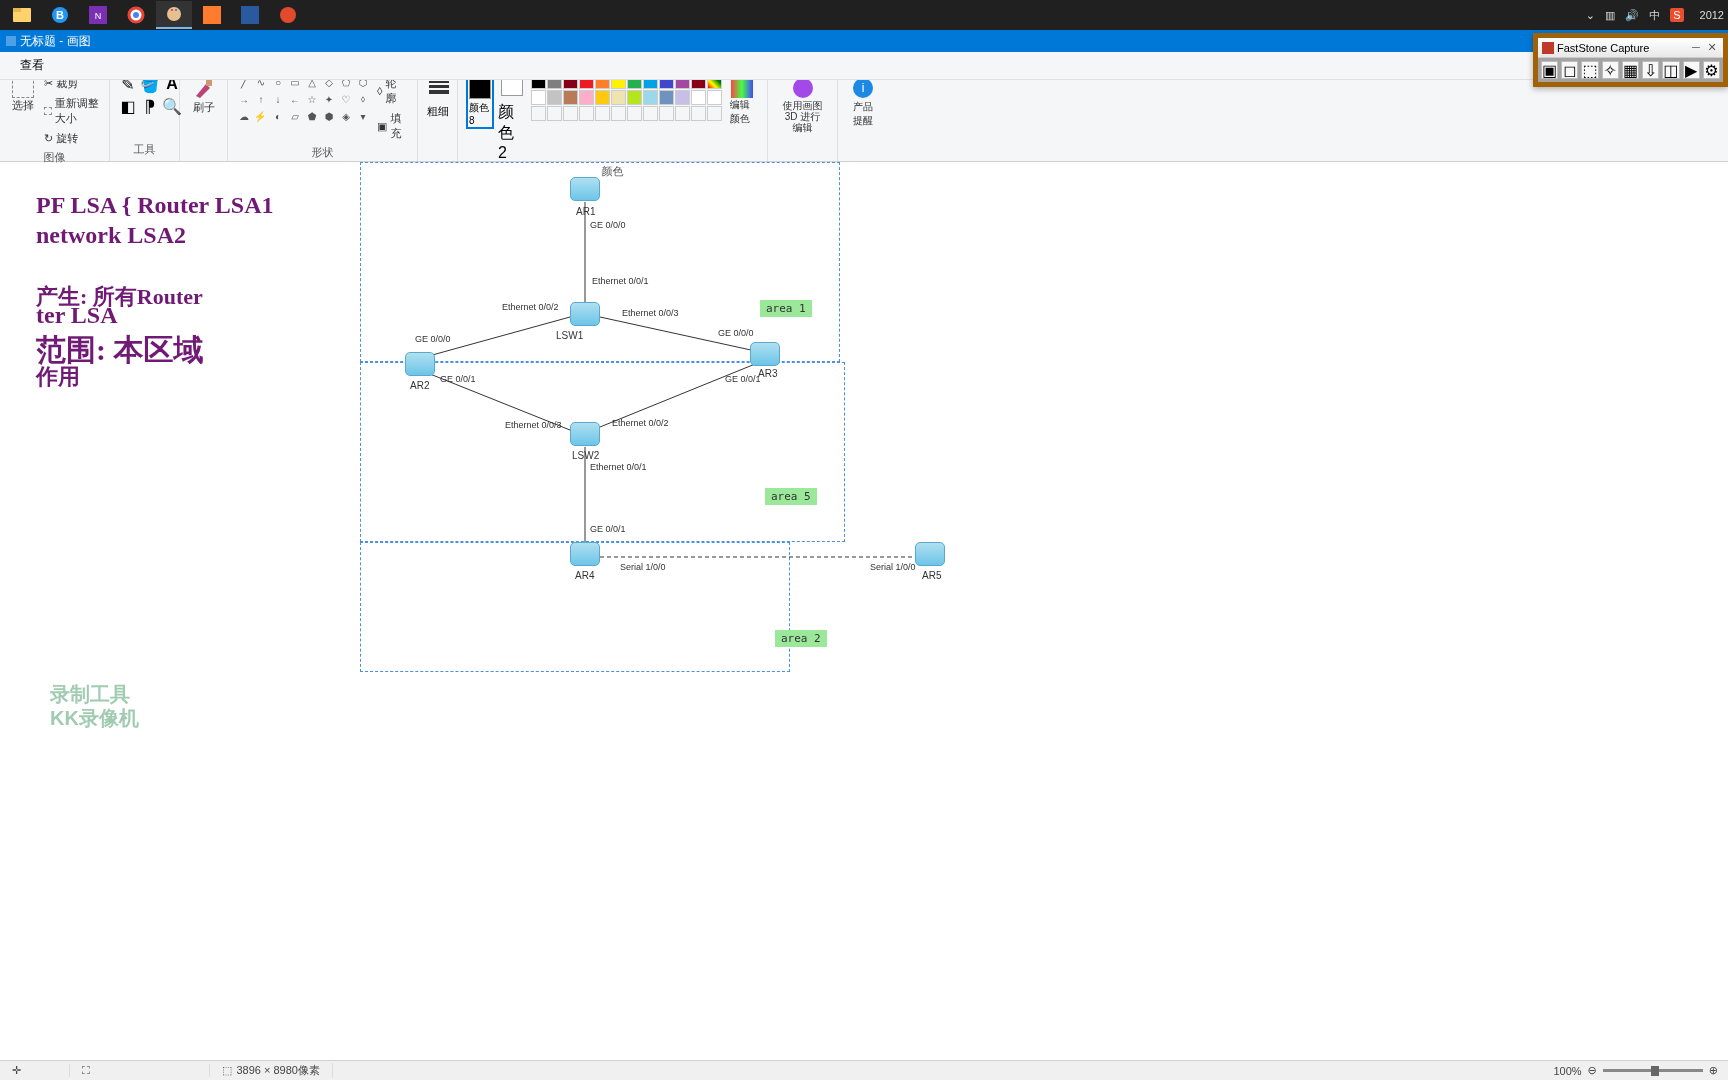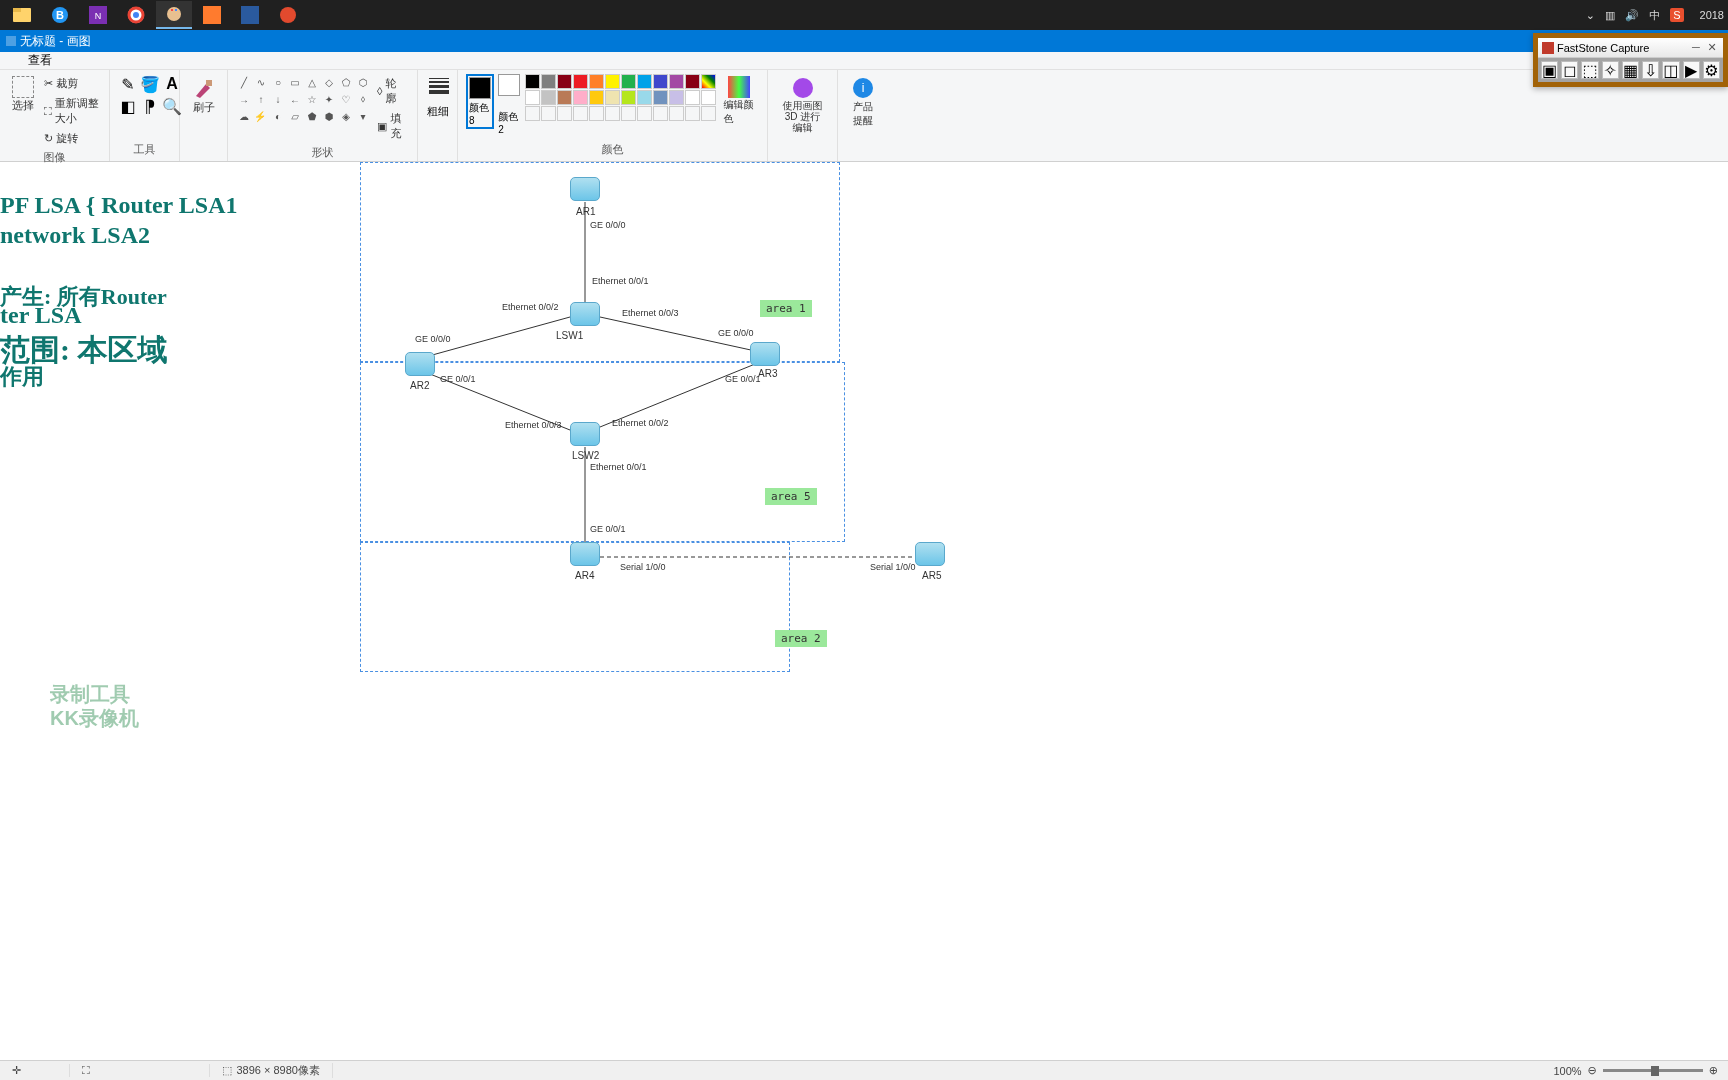--- a/index.html
+++ b/index.html
@@ -7,21 +7,21 @@
 
 .taskbar { position: absolute; top: 0; left: 0; right: 0; height: 30px; background: #202020; display: flex; align-items: center; padding: 0 4px; z-index: 100; }
 .taskbar-app { width: 36px; height: 28px; display: flex; align-items: center; justify-content: center; margin-right: 2px; cursor: pointer; }
 .taskbar-app.active { background: #333; border-bottom: 2px solid #76b9ed; }
 .taskbar-right { margin-left: auto; display: flex; align-items: center; gap: 10px; color: #ddd; font-size: 11px; }
 .taskbar-right span { cursor: default; }
 
 .titlebar { position: absolute; top: 30px; left: 0; right: 0; height: 22px; background: #0078d7; color: #fff; font-size: 12px; display: flex; align-items: center; padding-left: 6px; z-index: 90; }
 .titlebar svg { margin-right: 4px; }
 
-.menubar { position: absolute; top: 52px; left: 0; right: 0; height: 18px; background: #f5f6f7; border-bottom: 1px solid #e1e1e1; font-size: 12px; padding-left: 20px; display: flex; align-items: center; z-index: 80; }
+.menubar { position: absolute; top: 52px; left: 0; right: 0; height: 28px; background: #f5f6f7; border-bottom: 1px solid #e1e1e1; font-size: 12px; padding-left: 12px; display: flex; align-items: center; z-index: 80; }
 .menubar span { padding: 2px 8px; cursor: pointer; }
 
 .ribbon { position: absolute; top: 70px; left: 0; right: 0; height: 92px; background: #f5f6f7; border-bottom: 1px solid #d0d0d0; display: flex; z-index: 70; }
 .ribbon-group { border-right: 1px solid #e0e0e0; padding: 4px 8px; display: flex; flex-direction: column; justify-content: space-between; }
 .ribbon-group-label { font-size: 11px; color: #5a5a5a; text-align: center; margin-top: 2px; }
 .ribbon-content { display: flex; gap: 4px; align-items: flex-start; flex: 1; }
 
 .rb-btn { display: flex; flex-direction: column; align-items: center; font-size: 11px; color: #333; cursor: pointer; padding: 2px 4px; }
 .rb-small { font-size: 11px; color: #333; cursor: pointer; display: flex; align-items: center; gap: 3px; padding: 2px; }
 .rb-icon-box { width: 22px; height: 22px; border: 1px dashed #888; }
@@ -43,21 +43,21 @@
 .palette-cell { width: 15px; height: 15px; border: 1px solid #ccc; cursor: pointer; }
 
 .canvas-area { position: absolute; top: 162px; left: 0; right: 0; bottom: 20px; background: #fff; overflow: hidden; }
 
 .statusbar { position: absolute; bottom: 0; left: 0; right: 0; height: 20px; background: #f0f0f0; border-top: 1px solid #d0d0d0; font-size: 11px; display: flex; align-items: center; color: #444; z-index: 60; }
 .statusbar .cell { padding: 0 12px; border-right: 1px solid #ddd; display: flex; align-items: center; gap: 4px; }
 .statusbar .zoom { margin-left: auto; display: flex; align-items: center; gap: 6px; padding-right: 10px; }
 .zoom-slider { width: 100px; height: 3px; background: #888; position: relative; }
 .zoom-handle { position: absolute; left: 48px; top: -3px; width: 8px; height: 10px; background: #666; }
 
-.handwriting { position: absolute; font-family: "Segoe Script", cursive; font-weight: bold; color: #0f766e; }
+.handwriting { position: absolute; font-family: "Segoe Script", cursive; font-weight: bold; color: #701a75; margin-left: 36px; }
 
 .diagram { position: absolute; left: 360px; top: 0; width: 700px; height: 700px; }
 .dbox { position: absolute; border: 1.5px dashed #4a90e2; }
 .area-label { position: absolute; background: #9be89b; font-family: monospace; font-size: 11px; padding: 2px 6px; color: #333; }
 .node { position: absolute; width: 30px; height: 24px; border-radius: 5px; background: linear-gradient(#b0e0f0, #6cc5e8); border: 1px solid #5aa8cc; }
 .nlabel { position: absolute; font-size: 10px; color: #333; white-space: nowrap; }
 .port { position: absolute; font-size: 9px; color: #333; white-space: nowrap; }
 .link { stroke: #333; stroke-width: 1; }
 .link-dashed { stroke-dasharray: 4 3; }
 
@@ -121,21 +121,21 @@
       <svg width="18" height="18">
         <circle cx="9" cy="9" r="8" fill="#e24a2e"></circle>
       </svg>
     </div>
   <div class="taskbar-right">
     <span>⌄</span>
     <span>▥</span>
     <span>🔊</span>
     <span>中</span>
     <span style="background:#e94f2e;padding:1px 3px;color:#fff;border-radius:2px">S</span>
-    <span style="margin-left:6px">2018</span>
+    <span style="margin-left:6px">2012</span>
   </div>
 </div>
 
 <div class="titlebar">
   <svg width="10" height="10">
       <rect width="10" height="10" fill="#fff" opacity="0.3"></rect>
     </svg>
   <span>无标题 - 画图</span>
   <span style="margin-left:auto;margin-right:10px;cursor:pointer">━</span>
 </div>
@@ -255,21 +255,21 @@
   </div>
 
   <div class="ribbon-group" style="width:310px">
     <div class="ribbon-content">
       <div class="color-box active-color">
         <div class="color-main" style="background:#000"></div>
         <span style="font-size:10px;margin-top:2px">颜色 8</span>
       </div>
       <div class="color-box">
         <div class="color-main" style="background:#fff"></div>
-        <span style="font-size:10px;margin-top:14px">颜色 2</span>
+        <span style="font-size:16px;margin-top:6px">颜色 2</span>
       </div>
       <div class="palette">
         <div class="palette-cell" style="background:#000"></div>
           <div class="palette-cell" style="background:#7f7f7f"></div>
           <div class="palette-cell" style="background:#880015"></div>
           <div class="palette-cell" style="background:#ed1c24"></div>
           <div class="palette-cell" style="background:#ff7f27"></div>
           <div class="palette-cell" style="background:#fff200"></div>
           <div class="palette-cell" style="background:#22b14c"></div>
           <div class="palette-cell" style="background:#00a2e8"></div>

